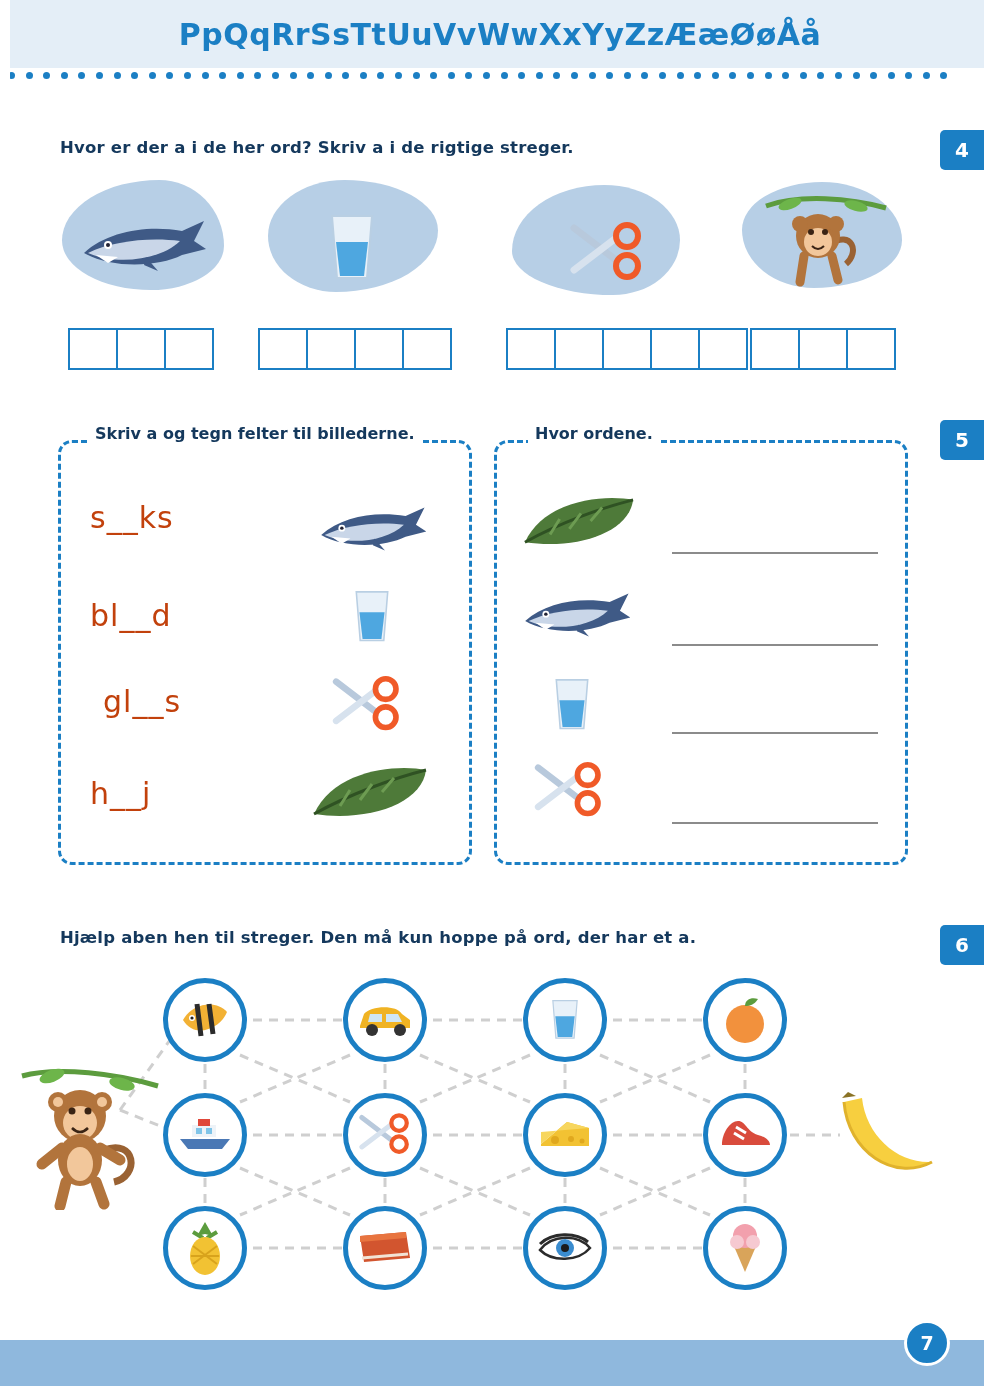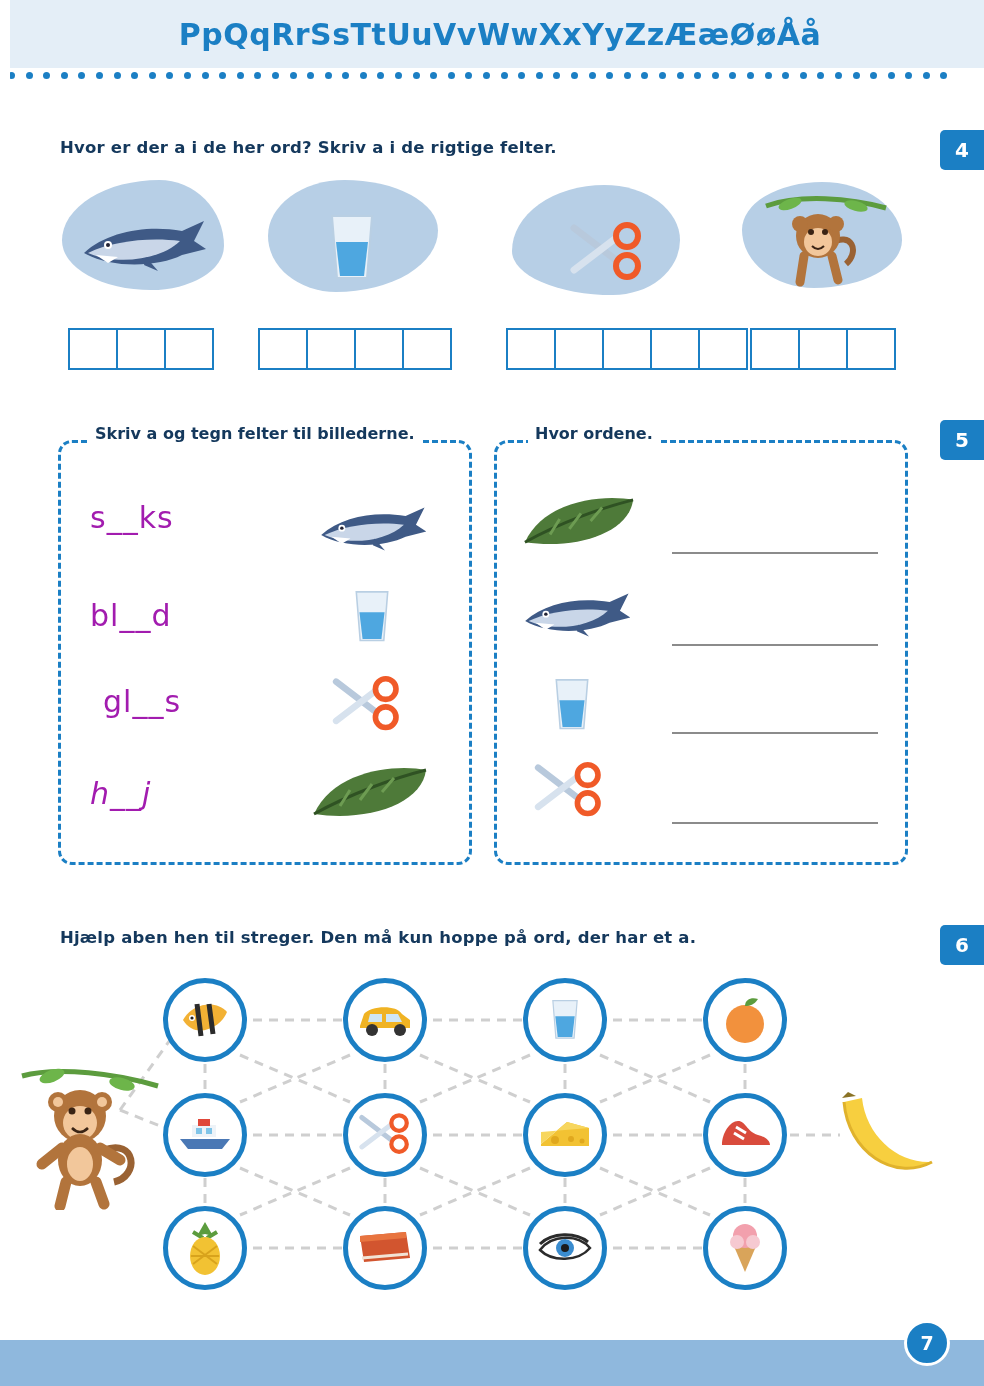--- a/index.html
+++ b/index.html
@@ -109,21 +109,21 @@
     position: absolute;
     background: #ffffff;
     padding: 0 7px;
     font-size: 16px;
     font-weight: bold;
     color: #14385c;
   }
   .word-item {
     position: absolute;
     font-size: 30px;
-    color: #a21caf;
+    color: #c2410c;
     letter-spacing: 1px;
     font-family: "DejaVu Sans", sans-serif;
   }
   .write-line {
     position: absolute;
     height: 2px;
     background: #8b8b8b;
   }
 
   
@@ -242,21 +242,21 @@
     <div class="dot"></div>
     <div class="dot"></div>
     <div class="dot"></div>
     <div class="dot"></div>
     <div class="dot"></div>
     <div class="dot"></div>
   </div>
 <div class="sidebar-strip"></div>
 
 <div class="num-tab" style="top:130px;">4</div>
-<div class="instruction" style="left:60px; top:138px;">Hvor er der a i de her ord? Skriv a i de rigtige felter.</div>
+<div class="instruction" style="left:60px; top:138px;">Hvor er der a i de her ord? Skriv a i de rigtige streger.</div>
 
 <div class="blob b1"></div>
 <div class="blob b2"></div>
 <div class="blob b3"></div>
 <div class="blob b4"></div>
 
 <div style="position:absolute; left:78px; top:215px;">
   <svg width="130" height="62" viewBox="0 0 130 62">
     <path d="M6 38 C30 16 70 10 104 16 L126 6 L116 26 L128 34 L104 40 C80 52 34 54 6 38 Z" fill="#3f5a86"></path>
     <path d="M10 38 C34 26 72 22 102 26 C82 46 36 50 10 38 Z" fill="#c9d6e8"></path>
@@ -328,21 +328,21 @@
 
 <div class="dashed-panel" style="left:58px; top:440px; width:414px; height:425px;"></div>
 <div class="panel-caption" style="left:88px; top:424px;">Skriv a og tegn felter til billederne.</div>
 
 <div class="dashed-panel" style="left:494px; top:440px; width:414px; height:425px;"></div>
 <div class="panel-caption" style="left:528px; top:424px;">Hvor ordene.</div>
 
 <div class="word-item" style="left:90px; top:500px;">s__ks</div>
 <div class="word-item" style="left:90px; top:598px;">bl__d</div>
 <div class="word-item" style="left:103px; top:684px;">gl__s</div>
-<div class="word-item" style="left:90px; top:776px;font-style:italic;">h__j</div>
+<div class="word-item" style="left:90px; top:776px;">h__j</div>
 
 <div style="position:absolute; left:316px; top:502px;">
   <svg width="112" height="54" viewBox="0 0 130 62">
     <path d="M6 38 C30 16 70 10 104 16 L126 6 L116 26 L128 34 L104 40 C80 52 34 54 6 38 Z" fill="#3f5a86"></path>
     <path d="M10 38 C34 26 72 22 102 26 C82 46 36 50 10 38 Z" fill="#c9d6e8"></path>
     <path d="M18 40 L40 42 L30 48 Z" fill="#ffffff"></path>
     <circle cx="30" cy="30" r="4" fill="#fff"></circle>
       <circle cx="30" cy="30" r="2" fill="#223"></circle>
     <path d="M68 42 L80 56 L66 50 Z" fill="#3f5a86"></path>
   </svg>

